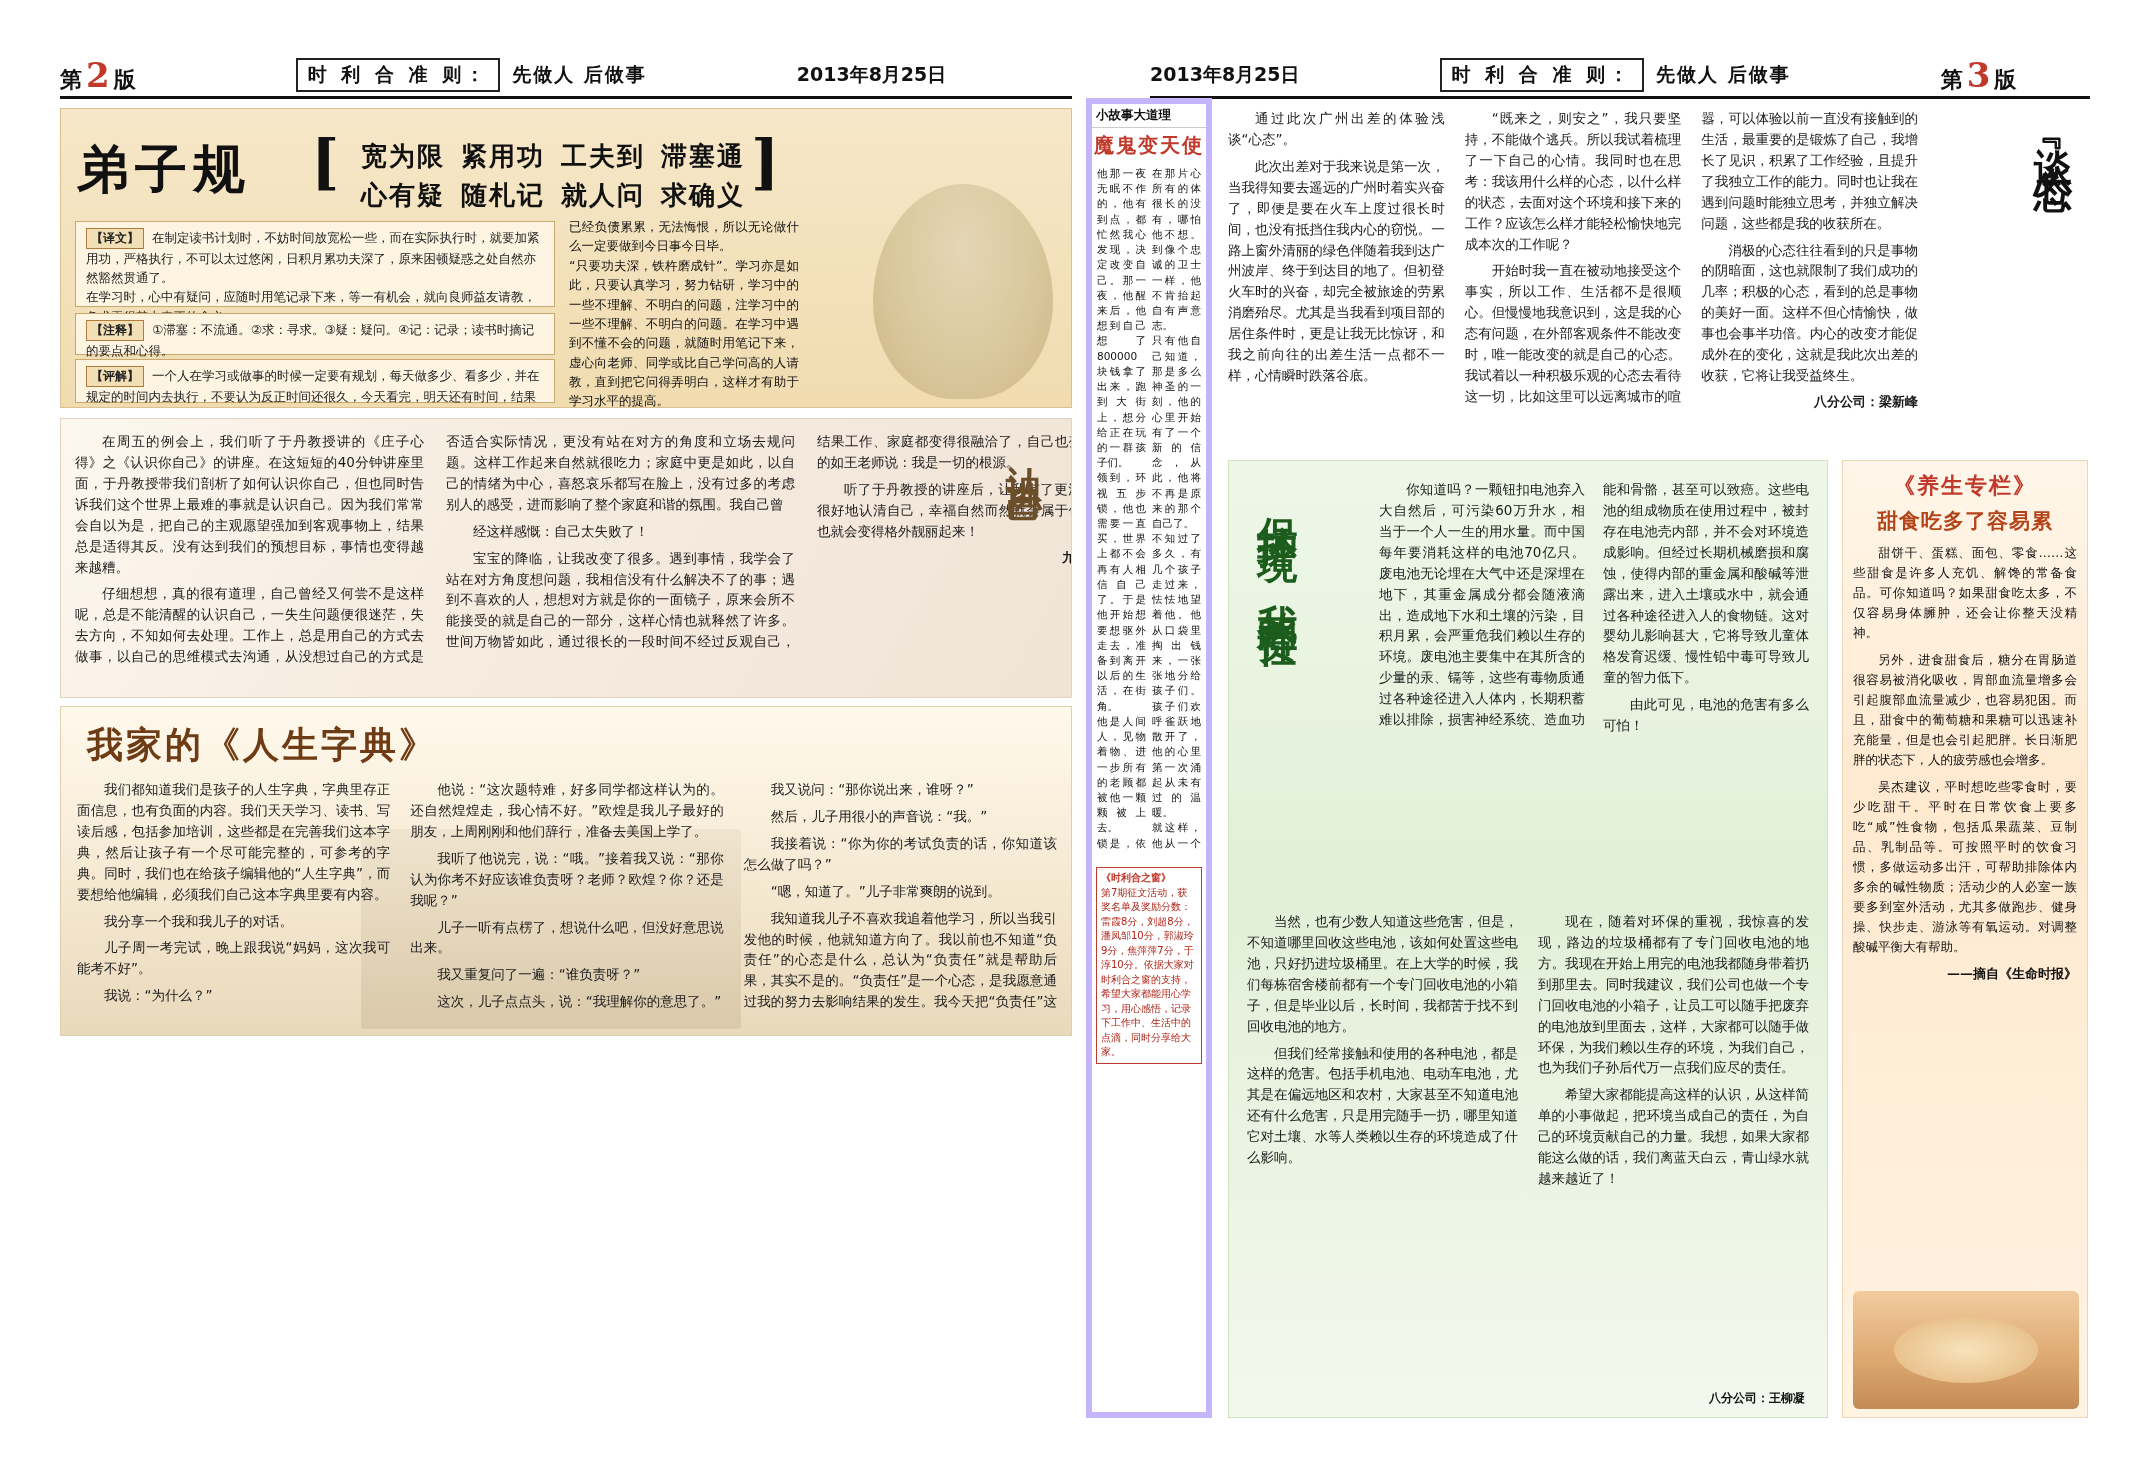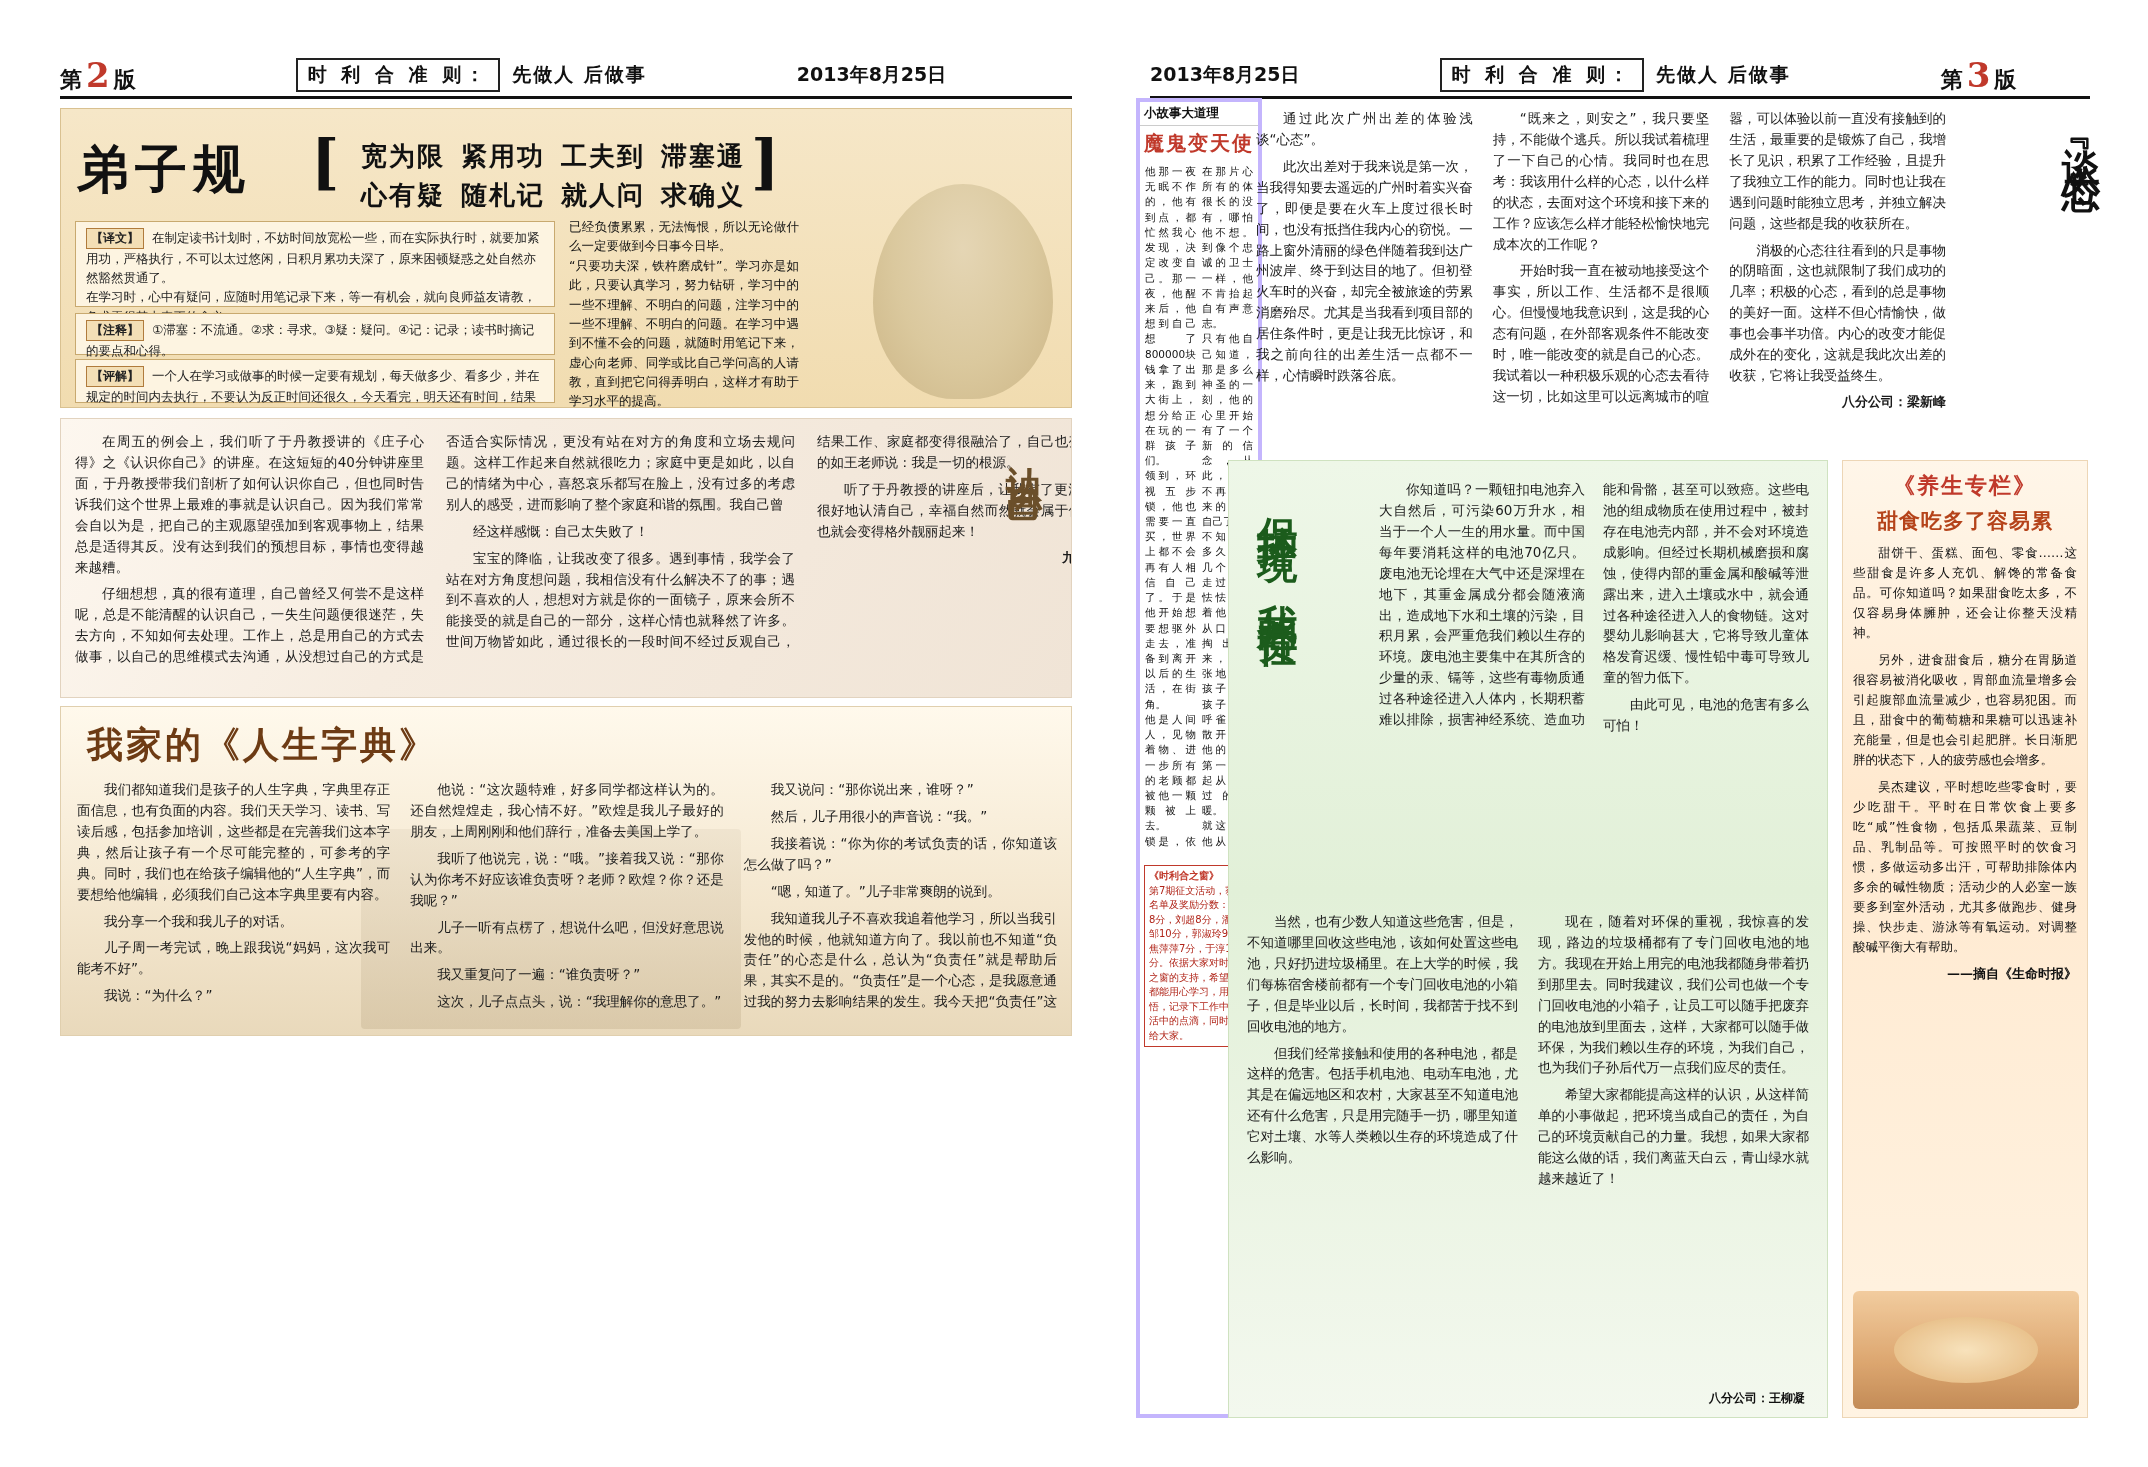--- a/index.html
+++ b/index.html
@@ -112,43 +112,43 @@
   #art2 .cols { position:absolute; left:16px; top:72px; width:980px; height:240px;
     column-count:3; column-gap:20px; }
   .photo-book {
     position:absolute; left:300px; bottom:6px; width:380px; height:200px;
     background:linear-gradient(180deg,#e8dcc6,#cdbb9a);
     border-radius:4px; opacity:.55;
   }
 
   
   #midcol {
-    left:1136px; top:98px; width:126px; height:1320px;
-    border:4px solid #c4b5fd; background:#fff;
+    left:1086px; top:98px; width:126px; height:1320px;
+    border:6px solid #c4b5fd; background:#fff;
   }
   #midcol .mtitle {
     font-size:12.5px; font-weight:bold; padding:3px 4px; border-bottom:1px solid #ccc;
   }
   #midcol .mheadline {
     font-size:20px; font-weight:bold; color:#c0392b; text-align:center;
     padding:4px 0; letter-spacing:2px; font-family:"DejaVu Serif", serif;
   }
   #midcol .mbody {
     font-size:10.5px; line-height:1.45; padding:3px 5px; text-align:justify;
     column-count:2; column-gap:6px;
   }
   .redbox {
     margin:4px; border:1px solid #c0392b; padding:3px 4px;
     font-size:10px; line-height:1.45; color:#b02418;
   }
   .redbox b { color:#c0392b; }
 
   
   #xintai {
-    left:1256px; top:108px; width:860px; height:330px;
+    left:1228px; top:108px; width:860px; height:330px;
   }
   #xintai .cols {
     position:absolute; left:0; top:0; width:690px; height:310px;
     column-count:3; column-gap:20px;
   }
   #xintai .vt {
     position:absolute; right:10px; top:10px; height:290px; font-size:38px; color:#111;
   }
 
   

